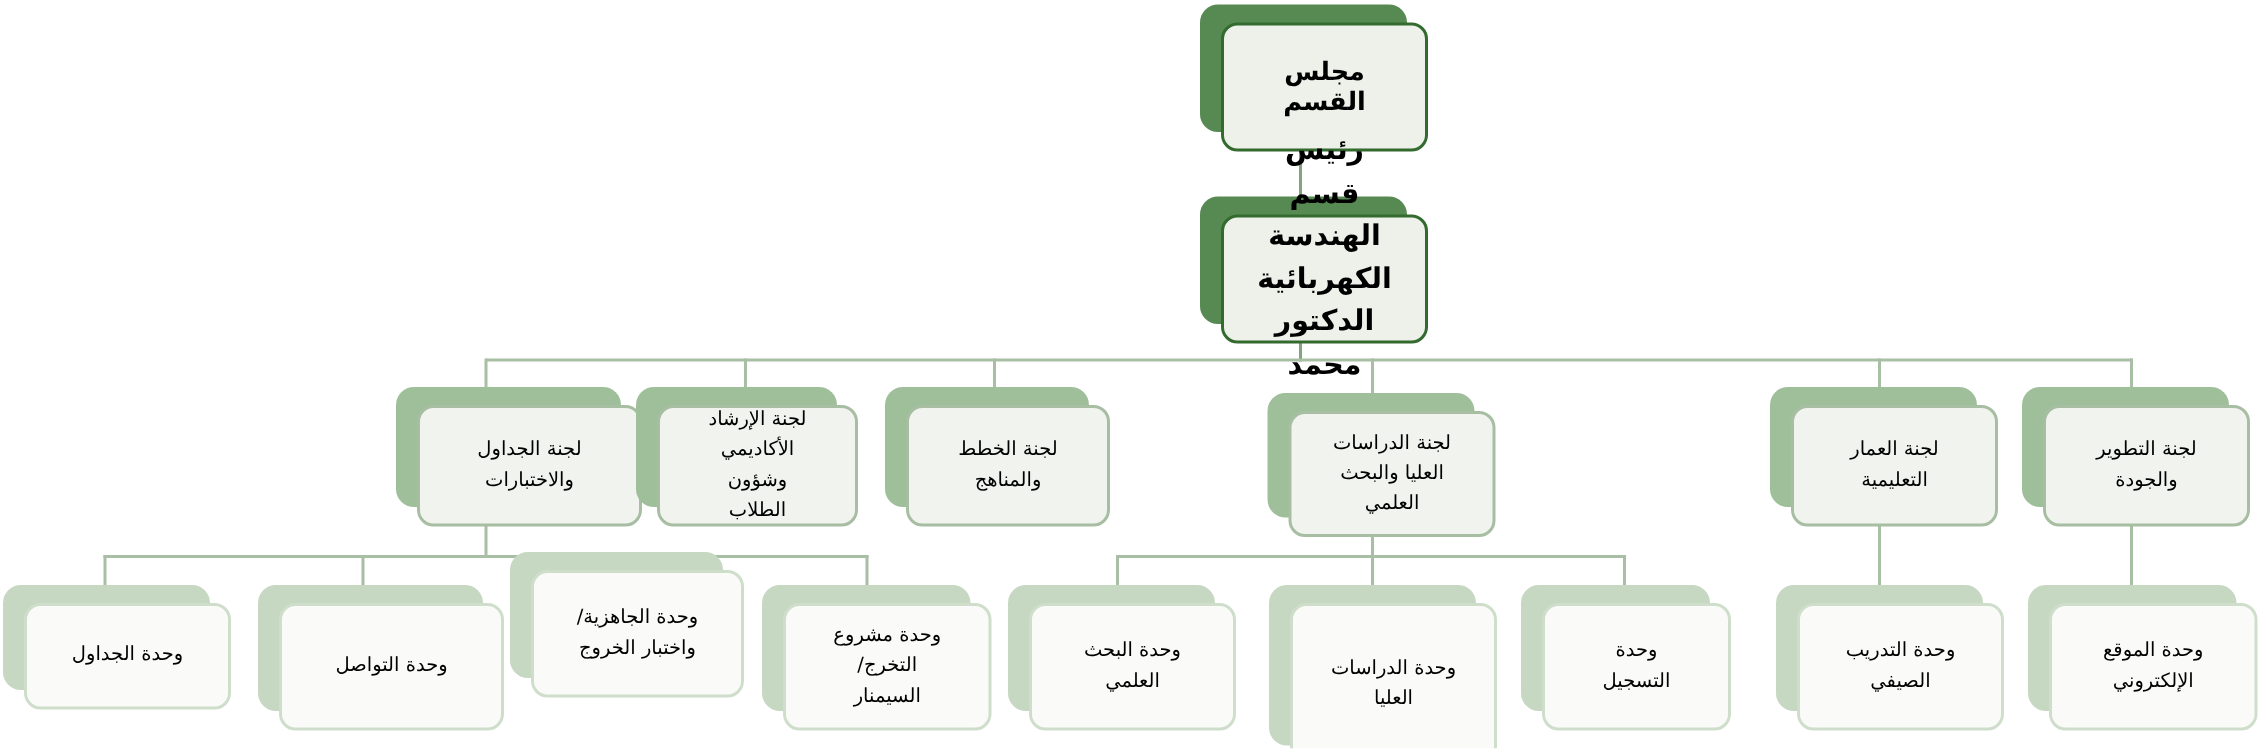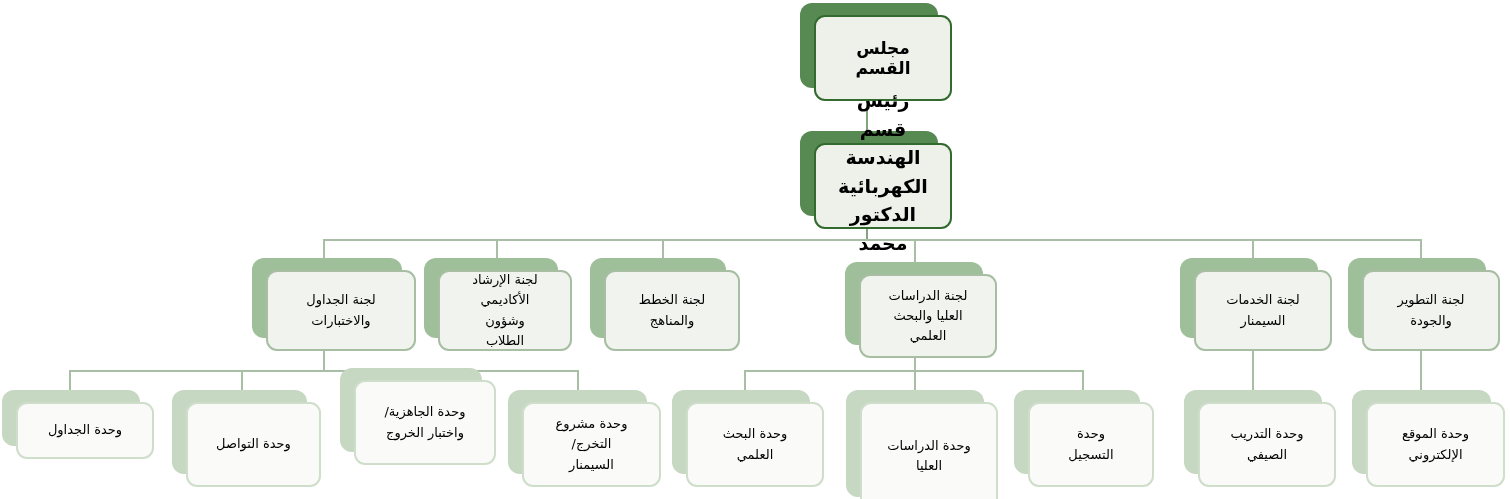--- a/index.html
+++ b/index.html
@@ -81,21 +81,21 @@
       </div>
   </div>
 
   <div class="node lvl-dark" style="left:800px; top:131px; width:152px; height:98px;">
     <div class="shadow"></div>
     <div class="box">
         <span class="t-head">رئيس قسم الهندسة الكهربائية الدكتور محمد العمار</span>
       </div>
   </div>
 
-  <div class="node lvl-mid" style="left:252px; top:258px; width:164px; height:93px;">
+  <div class="node lvl-mid" style="left:264px; top:258px; width:164px; height:93px;">
     <div class="shadow"></div>
     <div class="box">
         <span class="t-com">لجنة الجداول والاختبارات</span>
       </div>
   </div>
   <div class="node lvl-mid" style="left:424px; top:258px; width:148px; height:93px;">
     <div class="shadow"></div>
     <div class="box">
         <span class="t-com">لجنة الإرشاد الأكاديمي وشؤون الطلاب</span>
       </div>
@@ -108,37 +108,37 @@
   </div>
   <div class="node lvl-mid" style="left:845px; top:262px; width:152px; height:96px;">
     <div class="shadow"></div>
     <div class="box">
         <span class="t-com">لجنة الدراسات العليا والبحث العلمي</span>
       </div>
   </div>
   <div class="node lvl-mid" style="left:1180px; top:258px; width:152px; height:93px;">
     <div class="shadow"></div>
     <div class="box">
-        <span class="t-com">لجنة الخدمات السيمنار</span>
+        <span class="t-com">لجنة العمار التعليمية</span>
       </div>
   </div>
   <div class="node lvl-mid" style="left:1348px; top:258px; width:152px; height:93px;">
     <div class="shadow"></div>
     <div class="box">
         <span class="t-com">لجنة التطوير والجودة</span>
       </div>
   </div>
 
-  <div class="node lvl-light" style="left:2px; top:390px; width:152px; height:69px;">
+  <div class="node lvl-light" style="left:2px; top:390px; width:152px; height:83px;">
     <div class="shadow"></div>
     <div class="box">
         <span class="t-unit">وحدة الجداول</span>
       </div>
   </div>
-  <div class="node lvl-light" style="left:172px; top:390px; width:149px; height:97px;">
+  <div class="node lvl-light" style="left:172px; top:390px; width:164px; height:97px;">
     <div class="shadow"></div>
     <div class="box">
         <span class="t-unit">وحدة التواصل</span>
       </div>
   </div>
   <div class="node lvl-light" style="left:340px; top:368px; width:156px; height:97px;">
     <div class="shadow"></div>
     <div class="box">
         <span class="t-unit">وحدة الجاهزية/ واختبار الخروج</span>
       </div>

